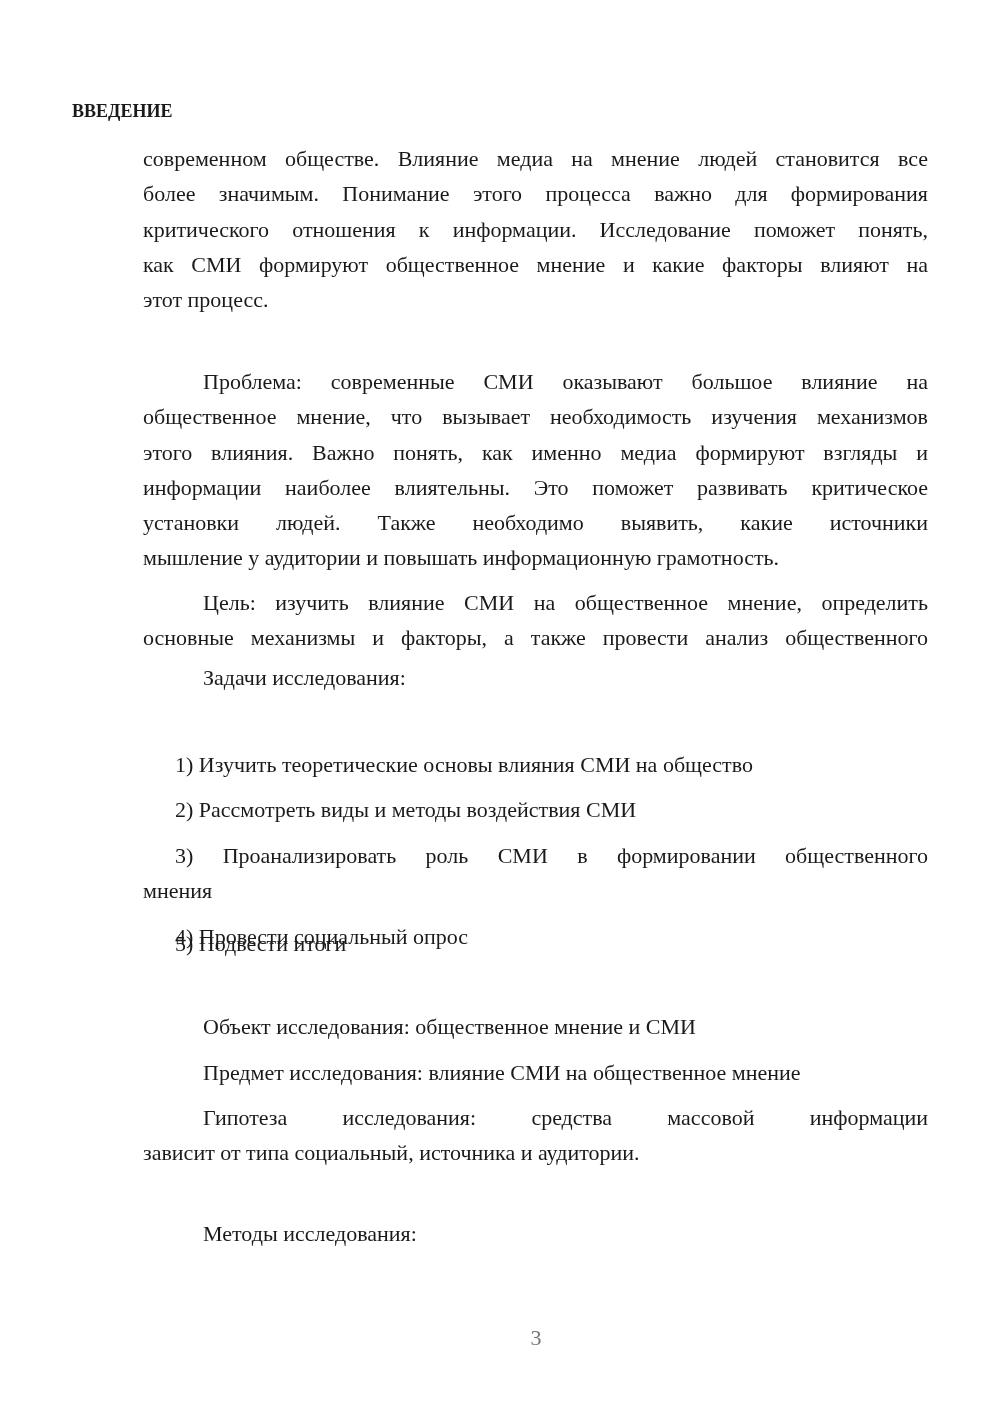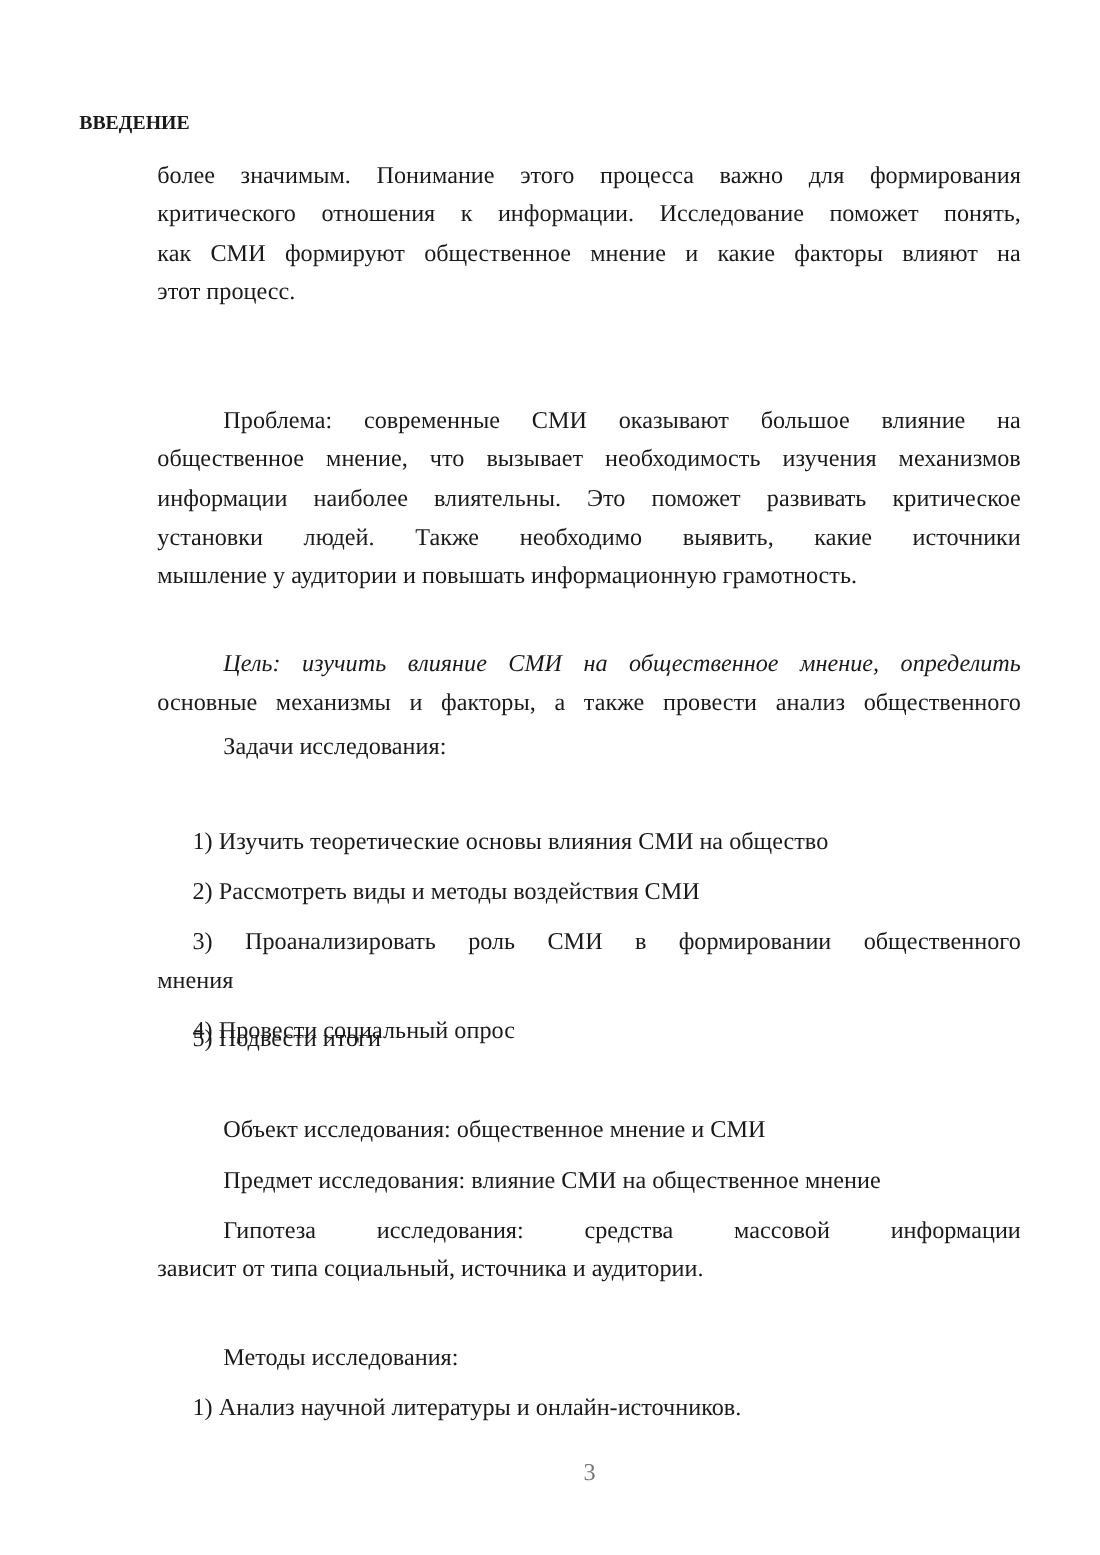--- a/index.html
+++ b/index.html
@@ -27,36 +27,38 @@
     .just-line { display: block; text-align: justify; text-align-last: justify; white-space: normal; }
   </style>
 </head>
 <body>
 
 <div class="page">
 
   <div class="heading">ВВЕДЕНИЕ</div>
 
   <div class="block" style="top:141px;">
+    <span class="just-line">современном обществе. Влияние медиа на мнение людей становится все</span>
     <span class="just-line">более значимым. Понимание этого процесса важно для формирования</span>
     <span class="just-line">критического отношения к информации. Исследование поможет понять,</span>
     <span class="just-line">как СМИ формируют общественное мнение и какие факторы влияют на</span>
     <span class="line">этот процесс.</span>
   </div>
 
   <div class="block" style="top:364px;">
     <span class="just-line" style="padding-left:60px;">Проблема: современные СМИ оказывают большое влияние на</span>
     <span class="just-line">общественное мнение, что вызывает необходимость изучения механизмов</span>
+    <span class="just-line">этого влияния. Важно понять, как именно медиа формируют взгляды и</span>
     <span class="just-line">информации наиболее влиятельны. Это поможет развивать критическое</span>
     <span class="just-line">установки людей. Также необходимо выявить, какие источники</span>
     <span class="line">мышление у аудитории и повышать информационную грамотность.</span>
   </div>
 
   <div class="block" style="top:585px;">
-    <span class="just-line" style="padding-left:60px;font-style:italic;">Цель: изучить влияние СМИ на общественное мнение, определить</span>
+    <span class="just-line" style="padding-left:60px;">Цель: изучить влияние СМИ на общественное мнение, определить</span>
     <span class="just-line">основные механизмы и факторы, а также провести анализ общественного</span>
   </div>
 
   <div class="block" style="top:660px;">
     <span class="line" style="padding-left:60px;">Задачи исследования:</span>
   </div>
   <div class="block" style="top:747px;">
     <span class="line" style="padding-left:32px;">1) Изучить теоретические основы влияния СМИ на общество</span>
   </div>
   <div class="block" style="top:792px;">
@@ -81,18 +83,15 @@
   </div>
 
   <div class="block" style="top:1100px;">
     <span class="just-line" style="padding-left:60px;">Гипотеза исследования: средства массовой информации</span>
     <span class="line">зависит от типа социальный, источника и аудитории.</span>
   </div>
 
   <div class="block" style="top:1216px;">
     <span class="line" style="padding-left:60px;">Методы исследования:</span>
   </div>
-  <div class="block" style="top:1261px;">
-    <span class="line" style="padding-left:32px;">1) Анализ научной литературы и онлайн-источников.</span>
-  </div>
 
   <div class="pagenum">3</div>
 </div>
 
 </body></html>

